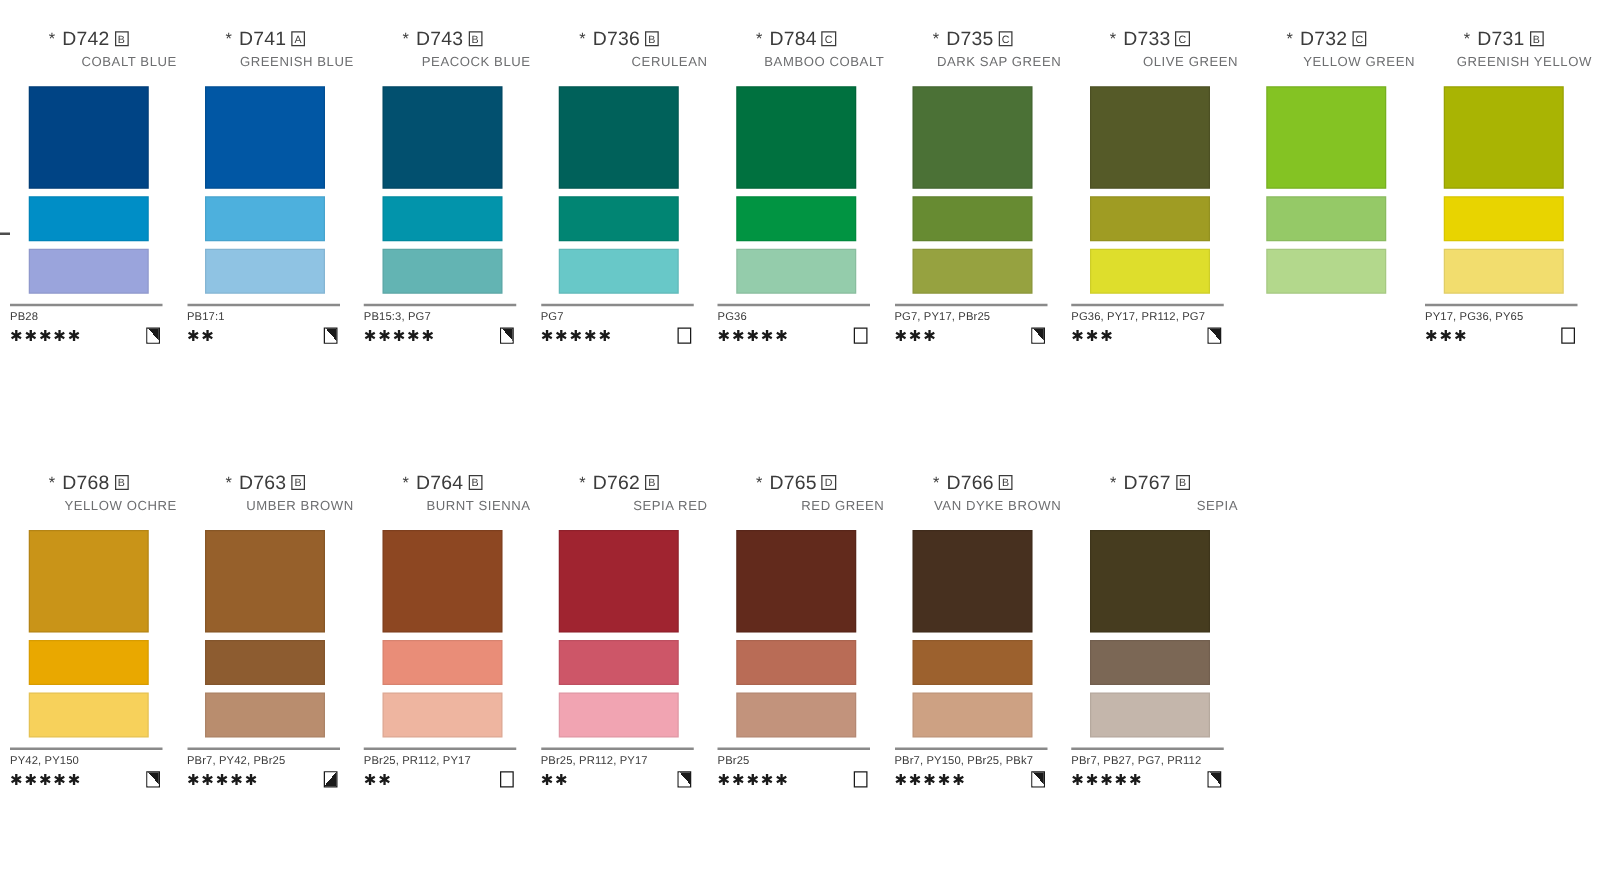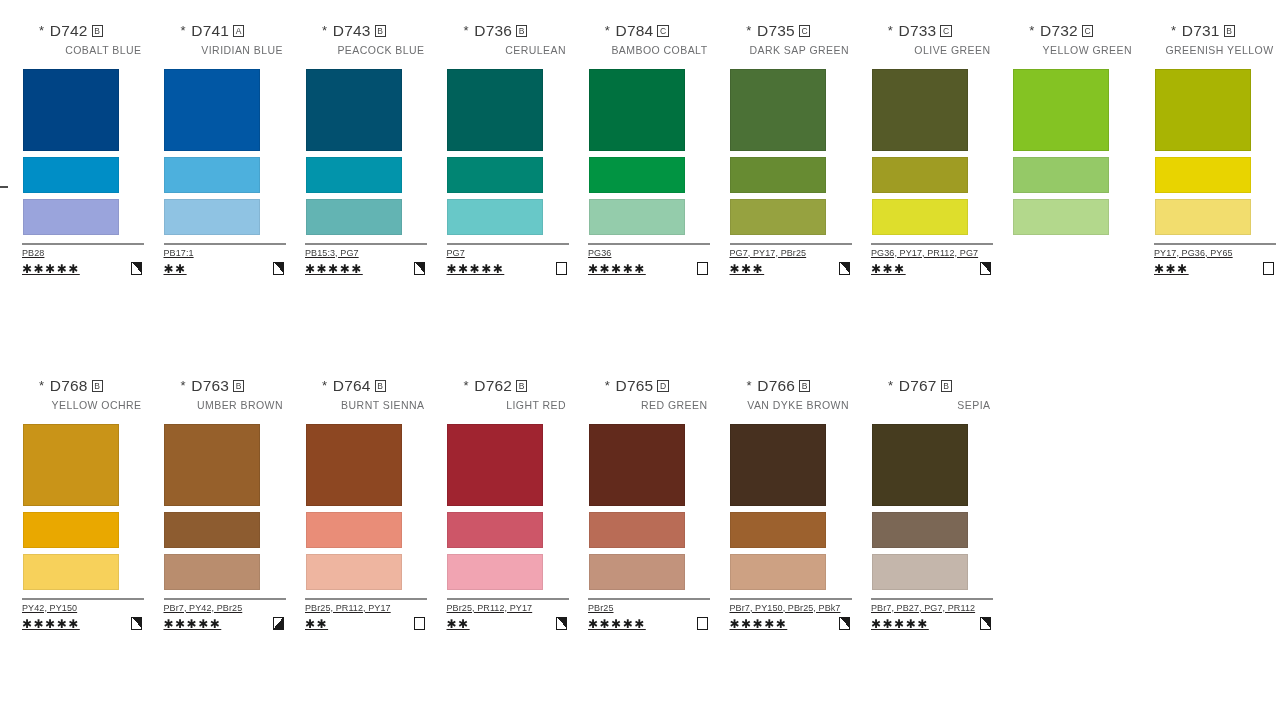--- a/index.html
+++ b/index.html
@@ -100,22 +100,21 @@
     width: 96px;
     height: 36px;
     margin-top: 6px;
     outline: 1px solid rgba(0,0,0,0.07);
     outline-offset: -1px;
   }
 
   .card-foot {
     margin-top: 8px;
     width: 122px;
-    margin-left: 22px;
-    text-decoration: underline;
+    margin-left: 8px;
   }
   .foot-rule {
     width: 122px;
     height: 1.5px;
     background: #8a8a8a;
   }
   .pigments {
     font-size: 9px;
     color: #3b3b3b;
     letter-spacing: 0.1px;
@@ -191,21 +190,21 @@
           <div class="foot-rule"></div>
           <div class="pigments">PB28</div>
           <div class="foot-bottom">
             <div class="stars">✱✱✱✱✱</div>
             <div class="opacity-icon semi"></div>
           </div>
         </div>
       </div>
       <div class="swatch-card">
         <div class="card-head"><span class="head-star">*</span><span class="head-code"> D741</span><span class="series-box">A</span></div>
-        <div class="card-name">VIRIDIAN BLUE</div>
+        <div class="card-name">GREENISH BLUE</div>
         <div class="swatch-stack">
           <div class="sw-main" style="background: rgb(1, 87, 164);"></div>
           <div class="sw-tint" style="background: rgb(77, 176, 221);"></div>
           <div class="sw-tint" style="background: rgb(143, 195, 227);"></div>
         </div>
         <div class="card-foot">
           <div class="foot-rule"></div>
           <div class="pigments">PB17:1</div>
           <div class="foot-bottom">
             <div class="stars">✱✱</div>
@@ -372,21 +371,21 @@
           <div class="foot-rule"></div>
           <div class="pigments">PBr25, PR112, PY17</div>
           <div class="foot-bottom">
             <div class="stars">✱✱</div>
             <div class="opacity-icon"></div>
           </div>
         </div>
       </div>
       <div class="swatch-card">
         <div class="card-head"><span class="head-star">*</span><span class="head-code"> D762</span><span class="series-box">B</span></div>
-        <div class="card-name">LIGHT RED</div>
+        <div class="card-name">SEPIA RED</div>
         <div class="swatch-stack">
           <div class="sw-main" style="background: rgb(160, 36, 48);"></div>
           <div class="sw-tint" style="background: rgb(205, 86, 104);"></div>
           <div class="sw-tint" style="background: rgb(241, 164, 178);"></div>
         </div>
         <div class="card-foot">
           <div class="foot-rule"></div>
           <div class="pigments">PBr25, PR112, PY17</div>
           <div class="foot-bottom">
             <div class="stars">✱✱</div>

